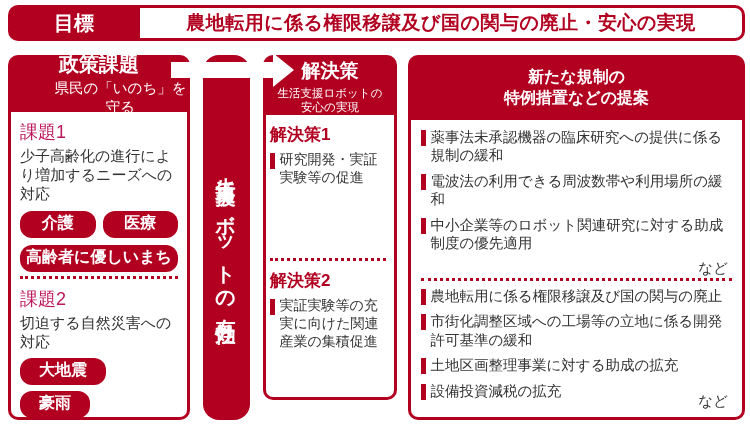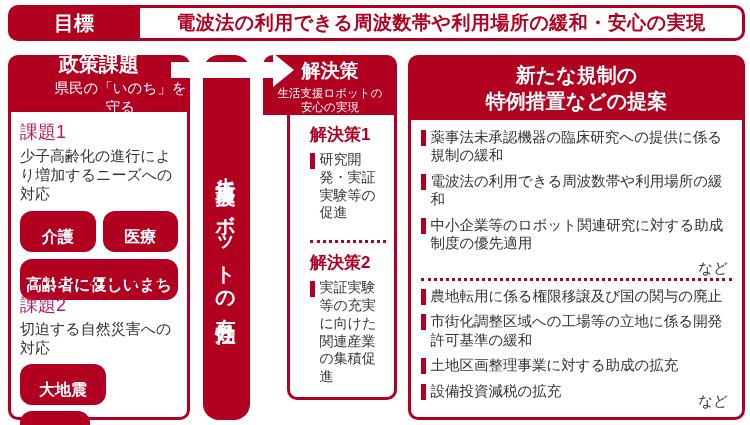--- a/index.html
+++ b/index.html
@@ -26,21 +26,21 @@
   .policy-col { left:8px; width:182px; }
   .policy-head { height:57px; gap:1px; }
   .policy-title { font-size:20px; font-weight:bold; }
   .policy-sub { font-size:14.5px;margin-left:43px; }
   .policy-body { height:308px; padding:6px 9px 4px 9px; display:flex; flex-direction:column; }
   .sec1-policy { height:160px; }
   .issue-title { color:#be185d; font-size:18px; font-weight:normal; margin:2px 0 3px 0; }
   .issue-desc { font-size:15px; line-height:1.25; color:#333; }
   .tag-row { display:flex; gap:7px; margin-top:8px; }
   .tag { background:#b20020; color:#fff; font-size:16px; font-weight:bold; text-align:center;
-         border-radius:12px; padding:16px 6px 4px 6px; }
+         border-radius:12px; padding:2px 6px 4px 6px; }
   .tag.grow { flex:1; }
   .tag.block { margin-top:7px; }
   .tag.fit { align-self:flex-start; min-width:86px; margin-top:6px; }
   .tag.fit2 { align-self:flex-start; min-width:70px; margin-top:6px; }
   .sec2-policy { display:flex; flex-direction:column; }
 
   
   .effect-bar { position:absolute; left:203px; top:55px; width:47px; height:365px; background:#b20020;
                 border-radius:16px; display:flex; align-items:center; justify-content:center; }
   .effect-text { writing-mode:vertical-rl; text-orientation:upright; color:#fff; font-size:20px;
@@ -50,48 +50,48 @@
   .arrow-shaft { position:absolute; left:171px; top:62px; width:102px; height:16px; background:#fff; z-index:6; }
   .arrow-head { position:absolute; left:273px; top:53px; width:0; height:0; z-index:6;
                 border-top:17px solid transparent; border-bottom:17px solid transparent;
                 border-left:21px solid #fff; }
 
   
   .sol-col { left:263px; width:134px; }
   .sol-head { height:60px; gap:2px; padding-top:2px; }
   .sol-title { font-size:19px; font-weight:bold; }
   .sol-sub { font-size:11.5px; line-height:1.25; }
-  .sol-body { height:285px; padding:6px 8px 4px 20px; display:flex; flex-direction:column;margin-left:24px; }
+  .sol-body { height:285px; padding:6px 8px 4px 4px; display:flex; flex-direction:column; }
   .sec1-sol { height:133px; }
   .sol-sec-title { color:#b20020; font-size:17px; font-weight:bold; margin:2px 0 5px 0; }
 
   
   .bullet-item { display:flex; align-items:flex-start; margin-bottom:7px; }
   .bbar { width:4.5px; height:16px; background:#b20020; margin:2px 5px 0 0; flex-shrink:0; }
   .btxt { font-size:14.5px; line-height:1.27; color:#333; }
   .sol-body .btxt { font-size:14px; }
   .etc { text-align:right; font-size:14.5px; color:#333; padding-right:4px; }
 
   
   .prop-col { left:408px; width:337px; }
   .prop-head { height:65px; }
-  .prop-title { font-size:20px; font-weight:bold; line-height:1.3; }
+  .prop-title { font-size:16px; font-weight:bold; line-height:1.3; }
   .prop-body { height:300px; padding:8px 10px 4px 10px; display:flex; flex-direction:column; }
   .sec1-prop { height:146px; }
   .sec2-prop { flex:1; position:relative; }
   .etc-abs { position:absolute; right:4px; bottom:2px; font-size:14.5px; color:#333; }
 </style>
 </head>
 <body>
 
 <div class="stage">
 
   <div class="topbar">
     <div class="goal-label">目標</div>
-    <div class="goal-title">電波法の利用できる周波数帯や利用場所の緩和・安心の実現</div>
+    <div class="goal-title">農地転用に係る権限移譲及び国の関与の廃止・安心の実現</div>
   </div>
 
   <div class="col policy-col">
     <div class="col-head policy-head">
       <div class="policy-title">政策課題</div>
       <div class="policy-sub">県民の「いのち」を守る</div>
     </div>
     <div class="col-body policy-body">
       <div class="sec1-policy">
         <div class="issue-title">課題1</div>

